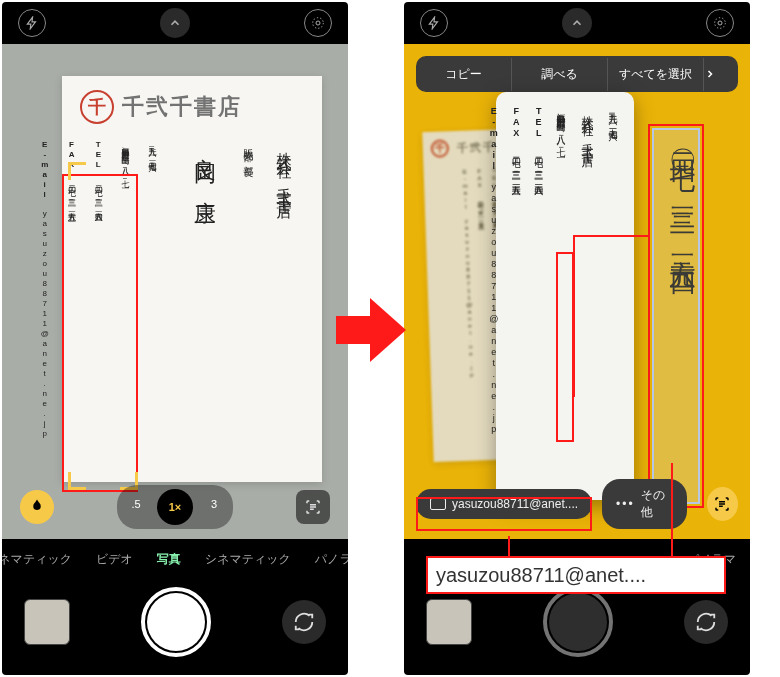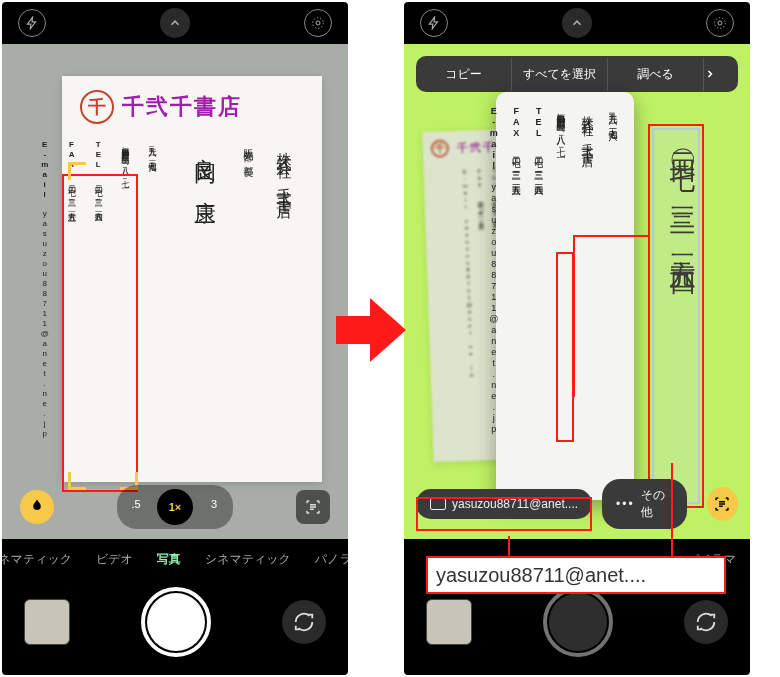--- a/index.html
+++ b/index.html
@@ -75,21 +75,21 @@
   .logo-circle {
     width: 34px; height: 34px;
     border: 2px solid #c84030;
     border-radius: 50%;
     display: flex; align-items: center; justify-content: center;
     color: #c84030;
     font-size: 18px;
     font-weight: bold;
   }
   .logo-text {
-    color: #a21caf;
+    color: #737373;
     font-size: 22px;
     font-weight: 600;
     letter-spacing: 2px;
   }
   .card-body {
     display: flex;
     flex-direction: row-reverse;
     padding: 10px 24px 10px 12px;
     gap: 14px;
     height: 320px;
@@ -447,26 +447,26 @@
           </svg>
       </div>
       <div class="icon-circle">
         <svg width="16" height="16" viewBox="0 0 24 24" fill="none" stroke="#aaa" stroke-width="1.5">
             <circle cx="12" cy="12" r="3"></circle>
             <circle cx="12" cy="12" r="8" stroke-dasharray="2 3"></circle>
           </svg>
       </div>
     </div>
 
-    <div class="viewfinder" style="background:#bef264;">
+    <div class="viewfinder" style="background:#eab308;">
 
       <div class="action-menu">
         <div class="action-item">コピー</div>
+        <div class="action-item">調べる</div>
         <div class="action-item">すべてを選択</div>
-        <div class="action-item">調べる</div>
         <div class="action-arrow">
           <svg width="12" height="12" viewBox="0 0 24 24" fill="none" stroke="#fff" stroke-width="3">
               <path d="M9 6l6 6-6 6"></path>
             </svg>
         </div>
       </div>
 
       <div class="card right-faded">
         <div class="card-logo-row">
           <div class="logo-circle">千</div>

